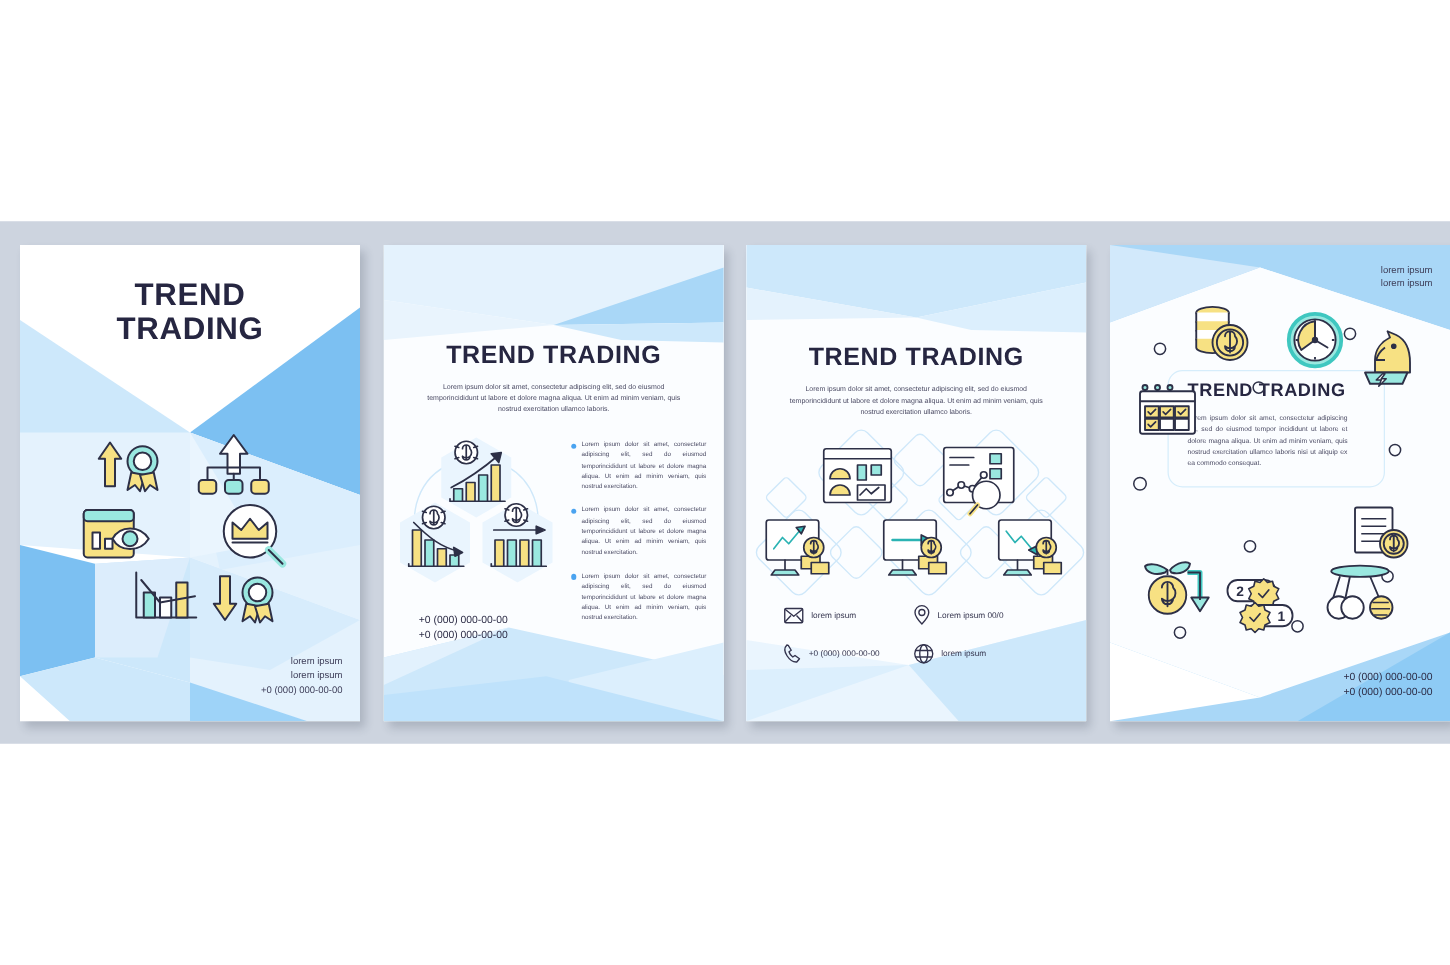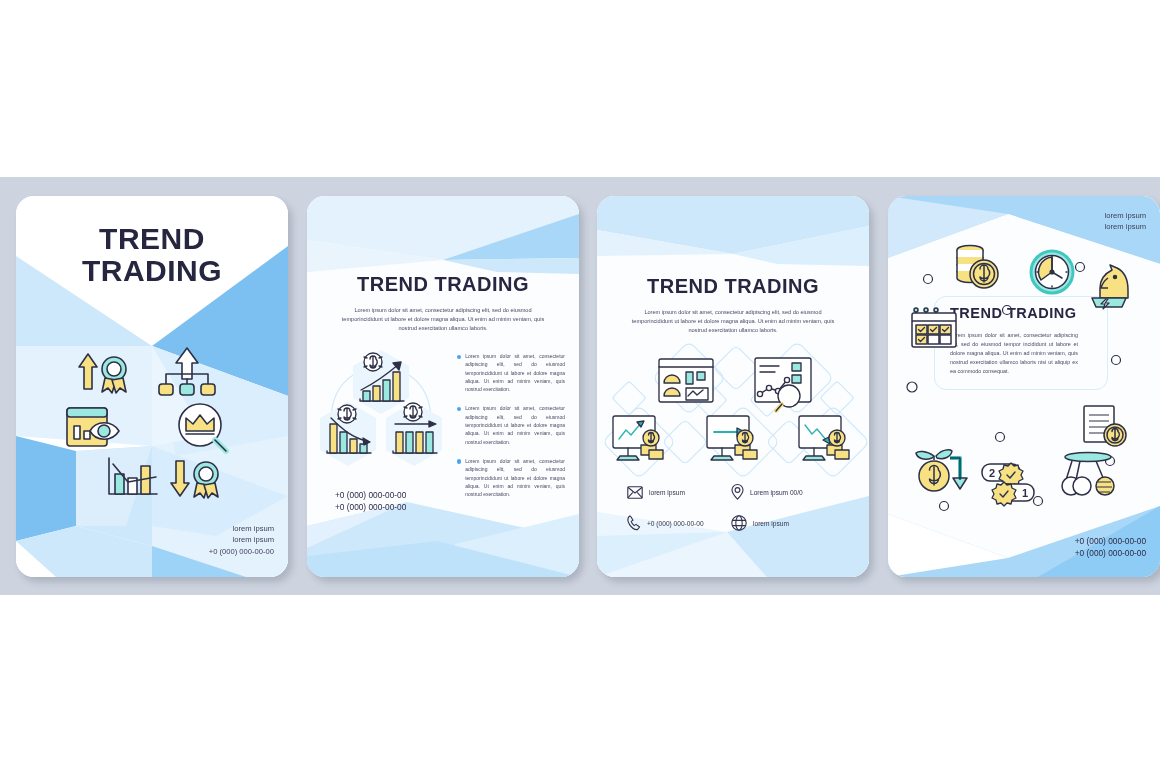--- a/index.html
+++ b/index.html
@@ -11,21 +11,20 @@
   #stage{position:absolute;inset:0;width:1160px;height:772px;}
 
   
   .band{position:absolute;left:0;top:177px;width:1160px;height:418px;background:#cdd4df;}
 
   
   .sheet{
     position:absolute;top:196px;width:272px;height:381px;
     background:#ffffff;overflow:hidden;
     box-shadow:4px 5px 7px rgba(40,50,70,.20);
-    border-radius:18px;
   }
   #sheet1{left:16px;}
   #sheet2{left:307px;background:#fbfdff;}
   #sheet3{left:597px;background:#fbfdff;}
   #sheet4{left:888px;background:#ffffff;}
 
   .bg{position:absolute;inset:0;width:100%;height:100%;}
 
   .tt-title{
     position:absolute;color:#262641;font-weight:bold;
@@ -88,21 +87,21 @@
       <polygon points="0,240 60,255 60,330 0,345" fill="#7cc0f2"></polygon>
       <polygon points="60,255 136,250 136,350 60,330" fill="#cde8fb"></polygon>
       <polygon points="136,250 272,300 272,381 136,381" fill="#e4f2fd"></polygon>
       <polygon points="136,250 272,300 200,340 136,330" fill="#d7ecfc"></polygon>
       <polygon points="0,345 60,330 136,350 136,381 40,381" fill="#cde8fb"></polygon>
       <polygon points="136,350 230,381 136,381" fill="#9ed3f8"></polygon>
       <polygon points="136,150 190,240 136,250" fill="#eaf5fe"></polygon>
       <polygon points="60,255 136,250 110,330 60,330" fill="#dcedfc"></polygon>
     </svg>
 
-    <div class="tt-title" style="left:0;top:27px;width:272px;font-size:30px;">TREND
+    <div class="tt-title" style="left:0;top:27px;width:272px;font-size:25px;">TREND
 TRADING</div>
 
     <div class="icons-layer">
 
       <svg style="position:absolute;left:58px;top:152px;" width="62" height="48" viewBox="0 0 62 48">
         <g fill="none" stroke="#2d3047" stroke-width="1.6" stroke-linejoin="round" stroke-linecap="round">
           <polygon points="14,6 23,19 18,19 18,41 10,41 10,19 5,19" fill="#f7e183"></polygon>
           <circle cx="40" cy="21" r="12" fill="#9ae8e0"></circle>
           <circle cx="40" cy="21" r="7" fill="#ffffff"></circle>
           <polygon points="31,30 28,44 34,40 38,45 42,32" fill="#f7e183"></polygon>

